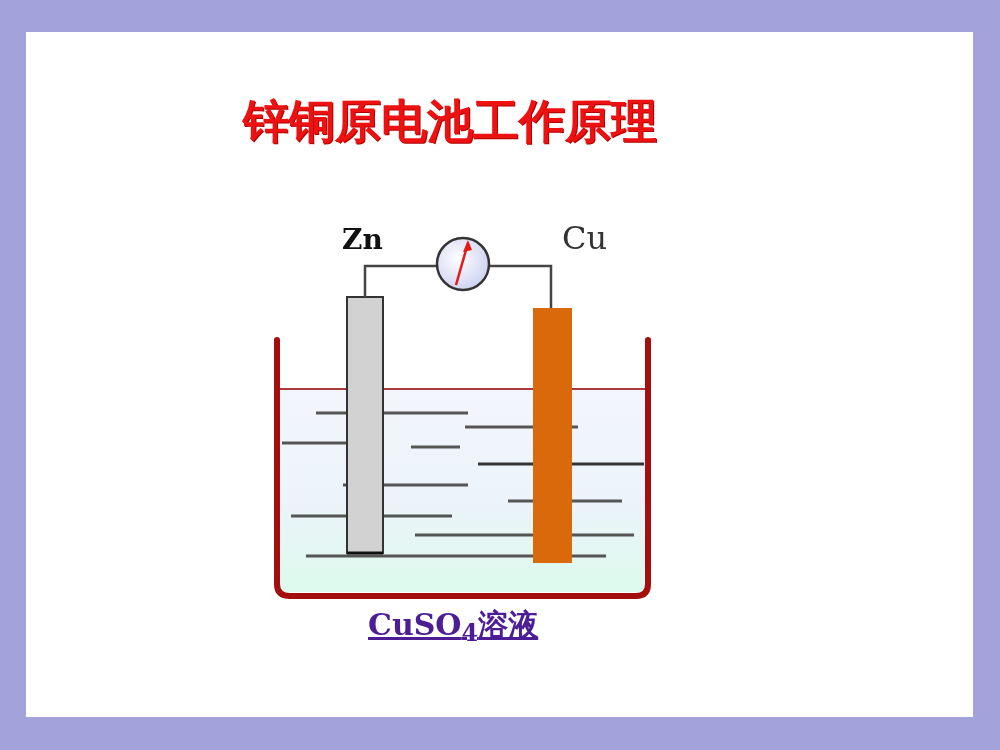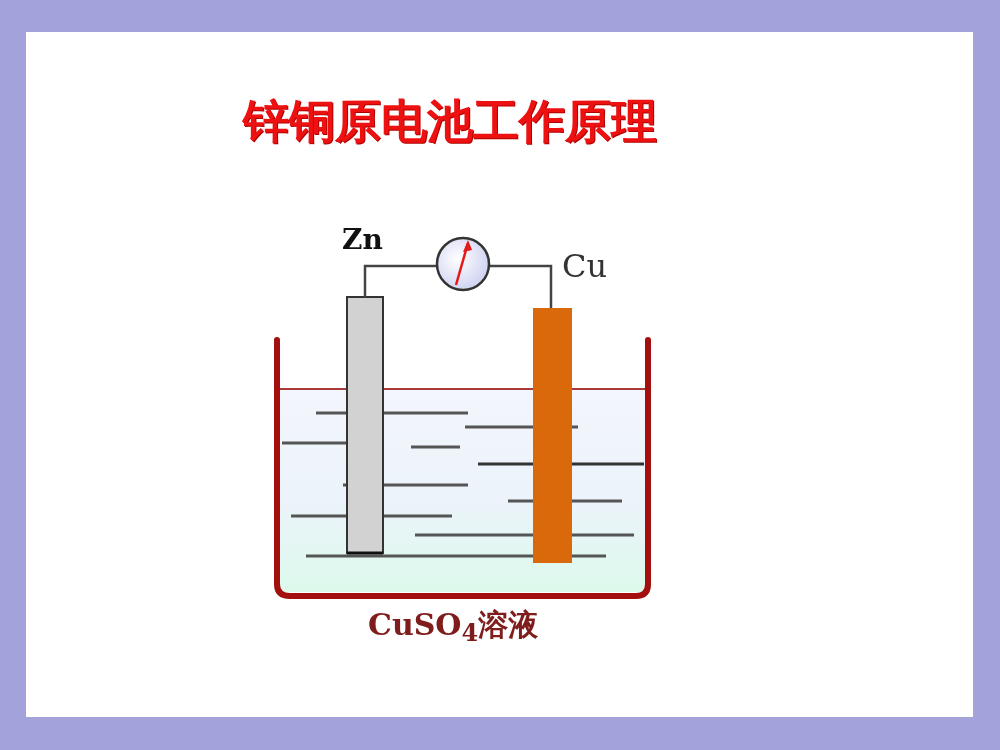--- a/index.html
+++ b/index.html
@@ -20,25 +20,25 @@
     text-shadow: 1px 1px 0 #b00000;
     margin-top: 19px;
   }
   .diagram { position: absolute; left: 0; top: 0; width: 1000px; height: 750px; }
   .label-zn {
     position: absolute; left: 298px; top: 218px; font-size: 28px; font-weight: bold;
     font-family: "DejaVu Serif", serif; color: #111; line-height: 44px; margin-left: 44px;
   }
   .label-cu {
     position: absolute; left: 562px; top: 216px; font-size: 32px;
-    font-family: "DejaVu Serif", serif; color: #333; line-height: 44px; margin-top: 28px;
+    font-family: "DejaVu Serif", serif; color: #333; line-height: 44px;
   }
   .label-solution {
     position: absolute; left: 368px; top: 600px; font-size: 30px; font-weight: bold;
-    font-family: "DejaVu Serif", serif; color: #7f1d1d; line-height: 50px; white-space: nowrap;
+    font-family: "DejaVu Serif", serif; color: #4c1d95; line-height: 50px; white-space: nowrap; text-decoration: underline;
   }
   .label-solution sub { font-size: 24px; vertical-align: -6px; }
 </style>
 </head>
 <body>
 
 <div class="slide"></div>
 
 <div class="title">锌铜原电池工作原理</div>
 

